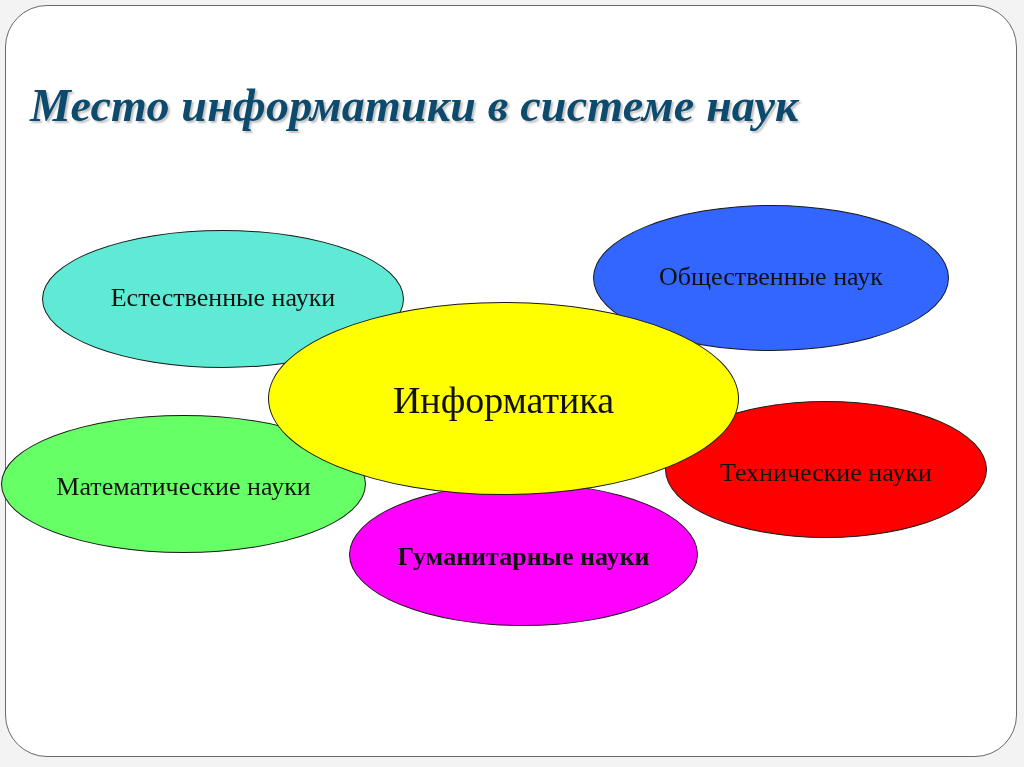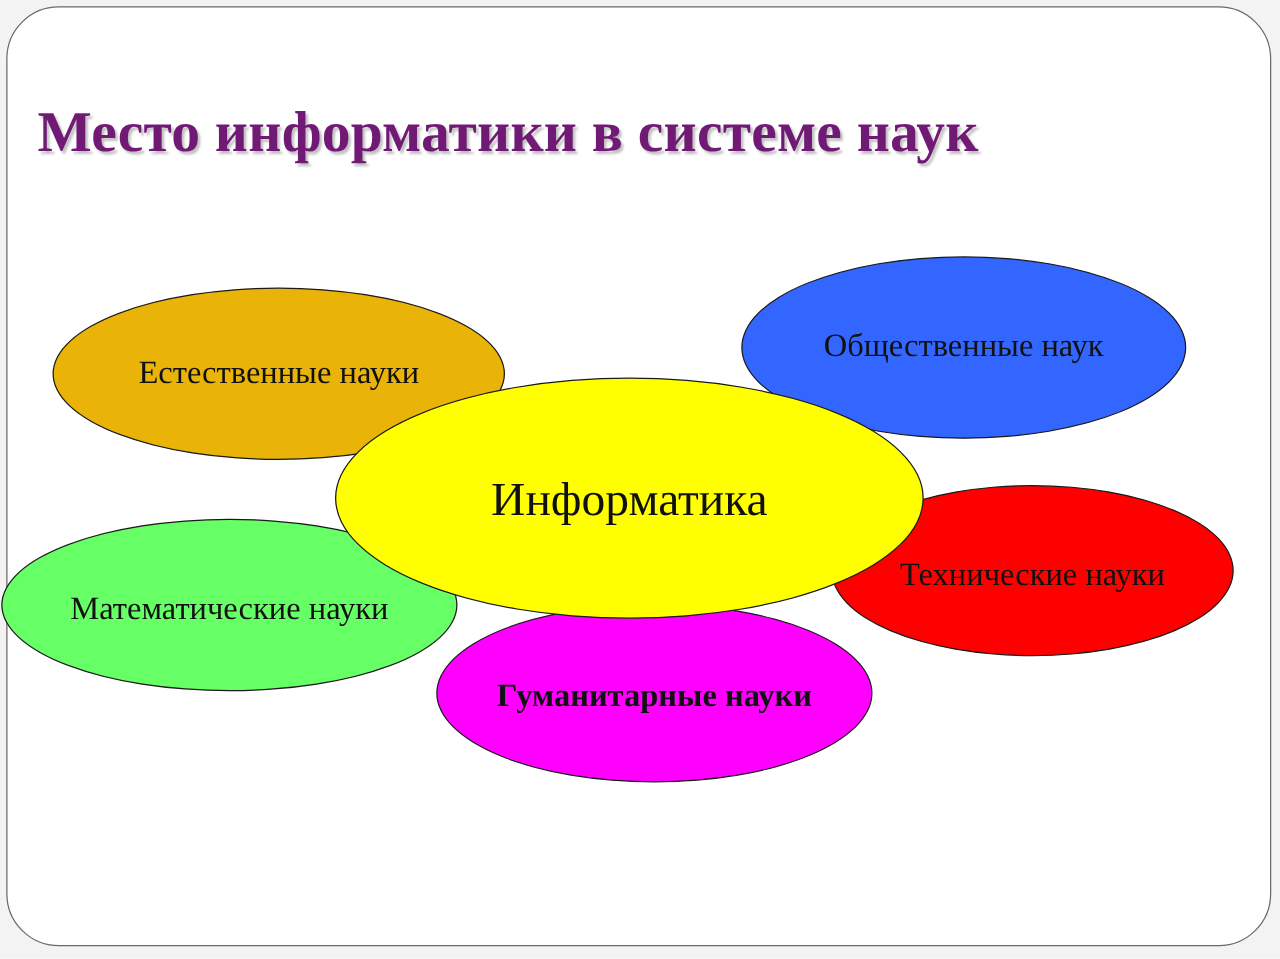--- a/index.html
+++ b/index.html
@@ -44,35 +44,35 @@
       white-space: nowrap;
     }
     .lbl { font-size: 26px; }
     .center-lbl { font-size: 38px; }
   </style>
 </head>
 <body>
 
 <div class="slide"></div>
 
-<div class="title" style="color:#701a75;">Место информатики в системе наук</div>
+<div class="title" style="color:#0c4a6e;font-style:italic;">Место информатики в системе наук</div>
 
-<div class="ellipse" style="left:42px; top:230px; width:362px; height:138px; background:#eab308;align-items:center;">
+<div class="ellipse" style="left:42px; top:230px; width:362px; height:138px; background:#5eead4;align-items:center;">
   <span class="lbl" style="margin-top:-2px;">Естественные науки</span>
 </div>
 
 <div class="ellipse" style="left:593px; top:205px; width:356px; height:146px; background:#3366ff;">
   <span class="lbl" style="margin-top:-2px;">Общественные наук</span>
 </div>
 
 <div class="ellipse" style="left:1px; top:415px; width:365px; height:138px; background:#66ff66;">
   <span class="lbl" style="margin-top:6px;">Математические науки</span>
 </div>
 
-<div class="ellipse" style="left:665px; top:388px; width:322px; height:137px; background:#ff0000;">
+<div class="ellipse" style="left:665px; top:401px; width:322px; height:137px; background:#ff0000;">
   <span class="lbl" style="margin-top:6px;">Технические науки</span>
 </div>
 
 <div class="ellipse" style="left:349px; top:483px; width:349px; height:143px; background:#ff00ff;font-weight:bold;">
   <span class="lbl" style="margin-top:5px;">Гуманитарные науки</span>
 </div>
 
 <div class="ellipse" style="left:268px; top:302px; width:471px; height:193px; background:#ffff00;align-items:center;">
   <span class="center-lbl" style="margin-top:2px;">Информатика</span>
 </div>

